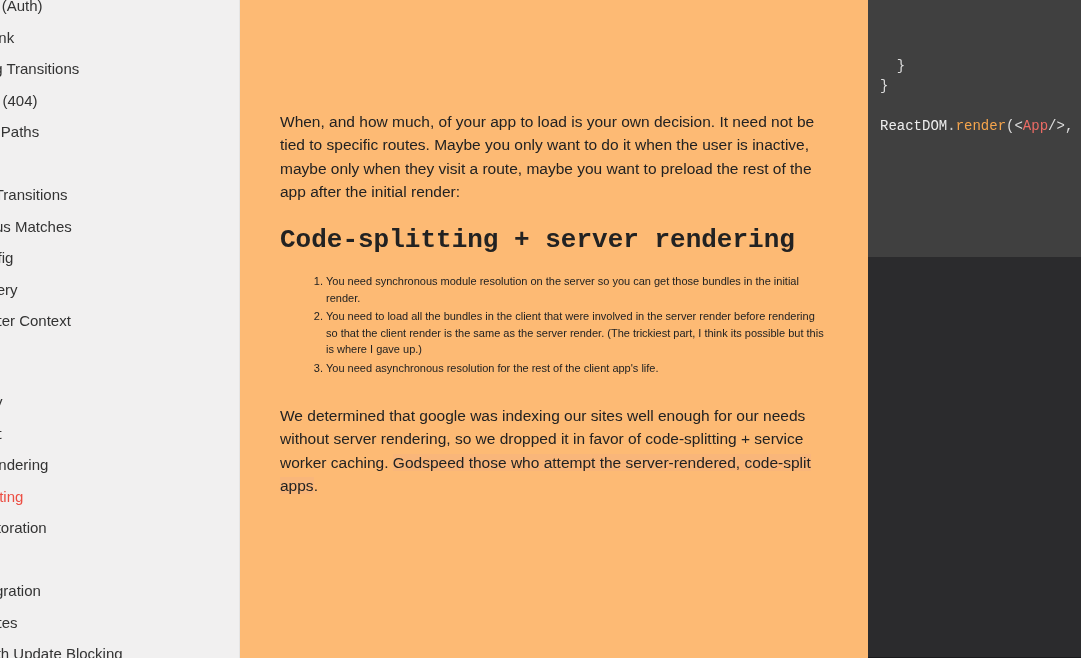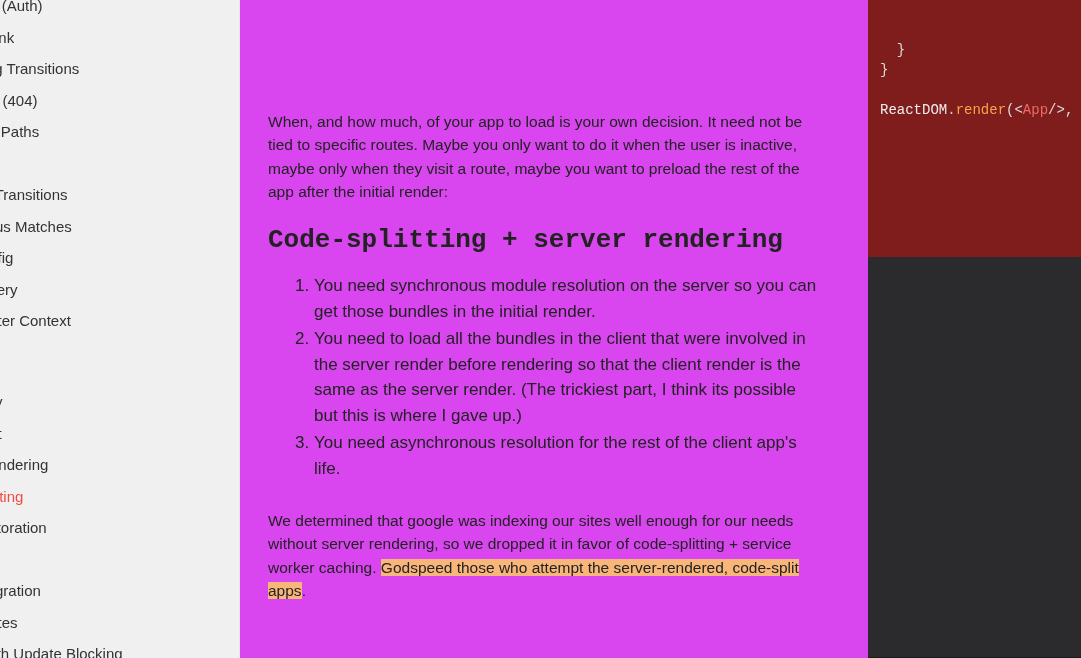--- a/index.html
+++ b/index.html
@@ -47,56 +47,56 @@
   padding-bottom: 6px;
   cursor: default;
 }
 .sidebar .nav-item.active {
   color: #ec4d42;
   position: relative;
 }
 
 .main {
   flex: 1;
-  background: #d946ef;
-  padding: 110px 44px 40px 28px;
+  background: #fdba74;
+  padding: 110px 44px 40px 40px;
   overflow: hidden;
 }
 .main p {
   line-height: 1.5;
   margin-bottom: 22px;
   font-size: 15.5px;
 }
 .main h2 {
   font-family: "SFMono-Regular", Consolas, "Liberation Mono", Menlo, monospace;
   font-weight: 700;
   font-size: 26px;
   margin-bottom: 18px;
 }
 .main ol {
   padding-left: 46px;
   margin-bottom: 28px;
 }
 .main ol li {
   line-height: 1.5;
   margin-bottom: 2px;
-  font-size: 17px;
+  font-size: 11px;
 }
 .hl {
   background: #f9b67a;
 }
 
 .codepane {
   width: 213px;
-  background: #7f1d1d;
+  background: #404040;
   flex-shrink: 0;
   font-family: "SFMono-Regular", Consolas, "Liberation Mono", Menlo, monospace;
   font-size: 14px;
   color: #ddd;
-  padding-top: 0;
+  padding-top: 16px;
   line-height: 20px;
   white-space: pre;
   overflow: hidden;
   border-bottom: 1px solid #1a1a1c;
   position: relative;
 }
 .codepane .code {
   padding: 0 12px;
 }
 .tok-class { color: #eee; }

